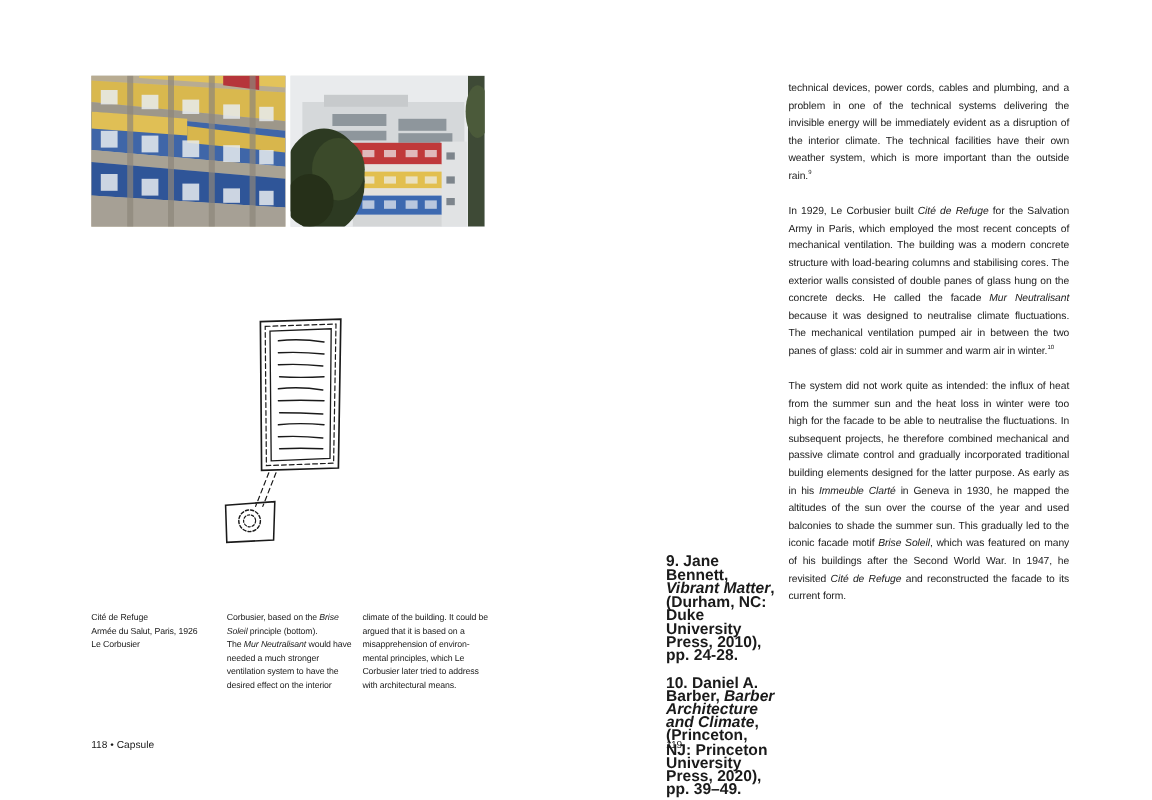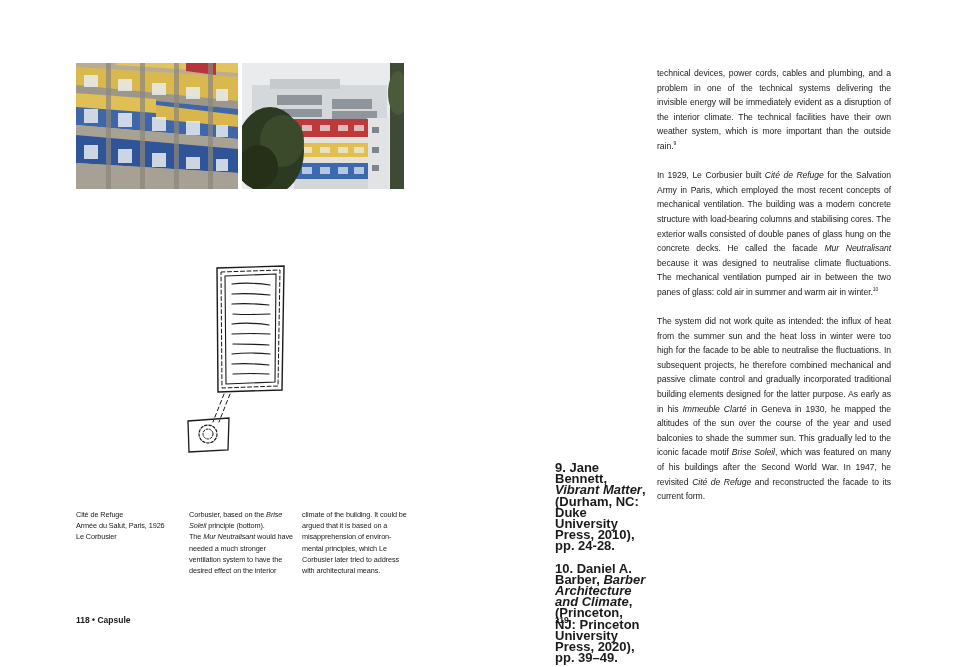--- a/index.html
+++ b/index.html
@@ -24,21 +24,21 @@
   .caption-col {
     position: absolute; top: 509px; width: 108px;
     font-size: 7.3px; line-height: 11.2px; color: #1a1a1a; letter-spacing: -0.1px;
   }
   .cap1 { left: 76px; }
   .cap2 { left: 189px; }
   .cap3 { left: 302px; }
   .caption-col p { margin: 0; }
   .caption-col em { font-style: italic; }
 
-  .folio { position: absolute; top: 615px; font-size: 8.5px; font-weight: bold; color: #1a1a1a; }
+  .folio { position: absolute; top: 615px; font-size: 8.5px; font-weight: normal; color: #1a1a1a; }
   .folio-left { left: 76px; }
   .folio-right { left: 75px; }
 
   
   .footnotes {
     position: absolute; left: 75px; top: 462px; width: 92px;
     font-size: 13px; line-height: 11.2px; font-weight: bold; color: #1a1a1a;
   }
   .footnote { margin: 0 0 11px 0; }
   .footnote em { font-style: italic; }

